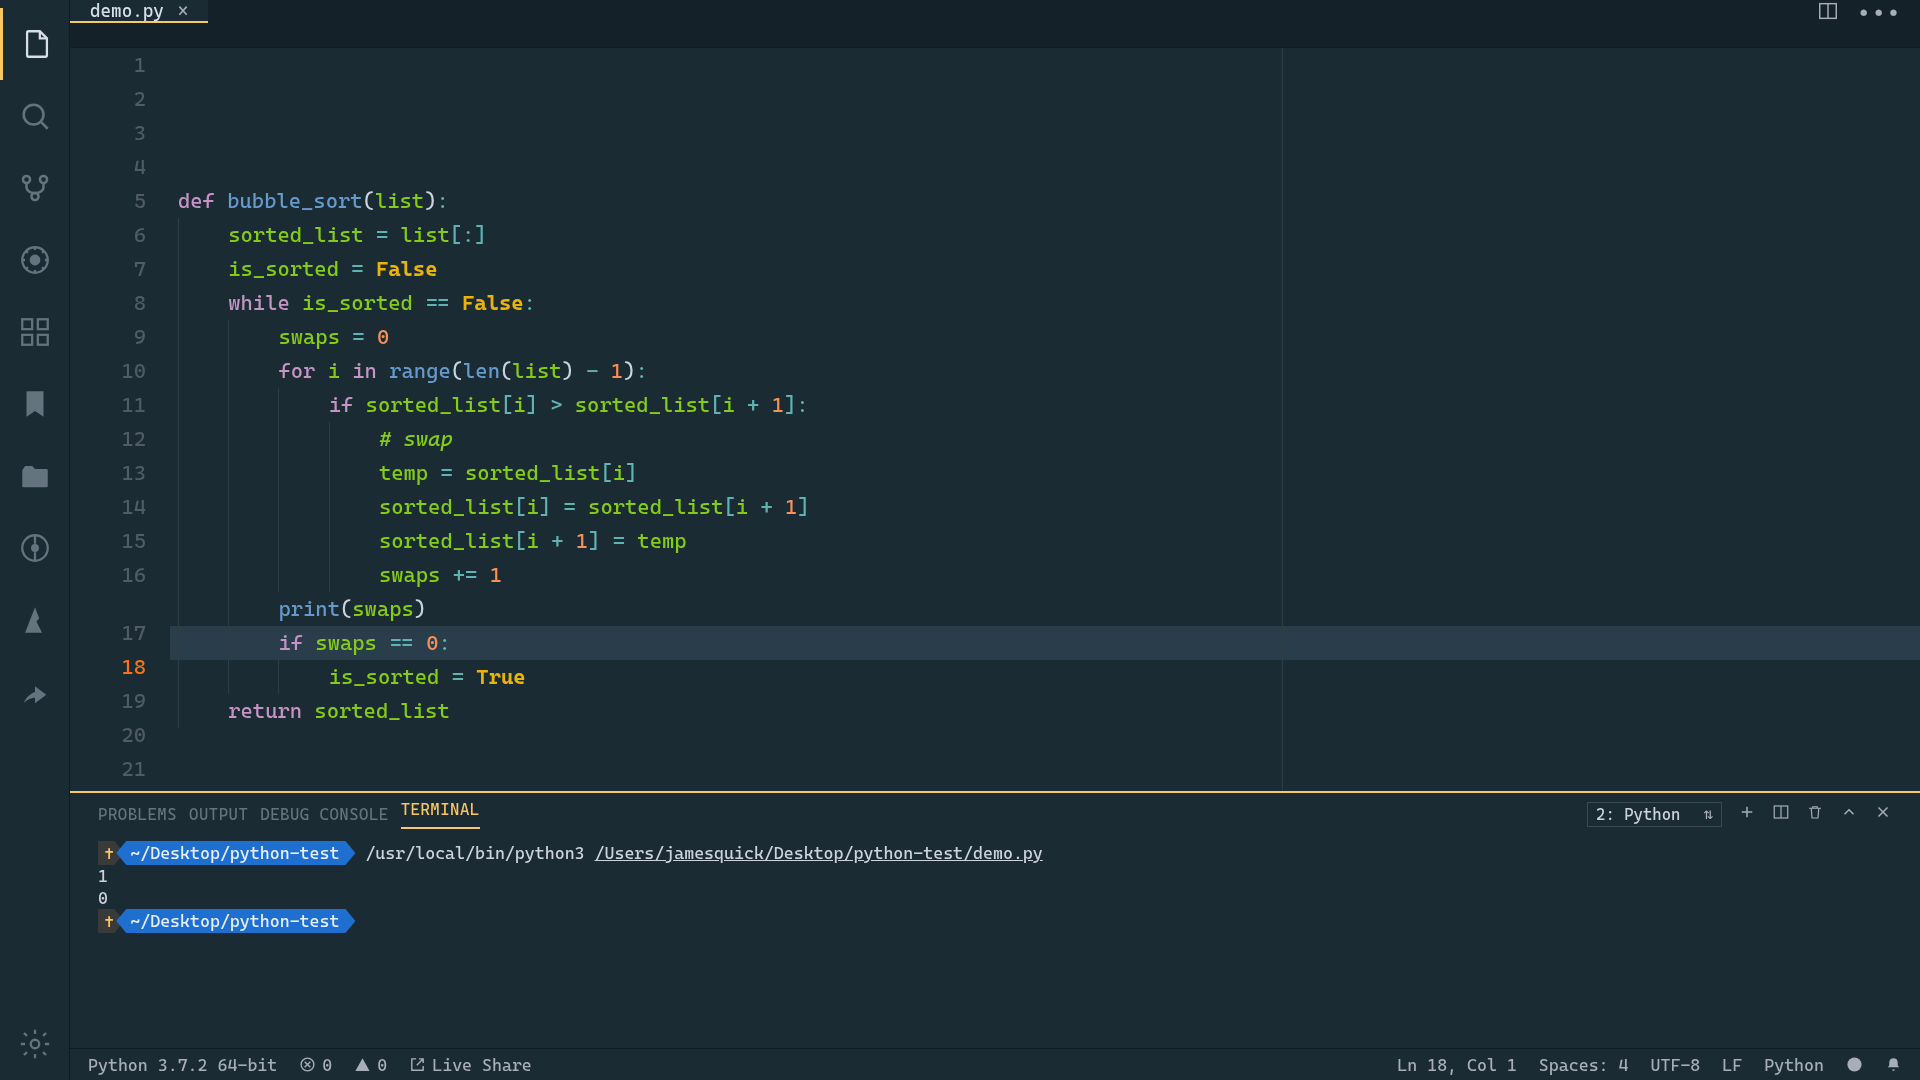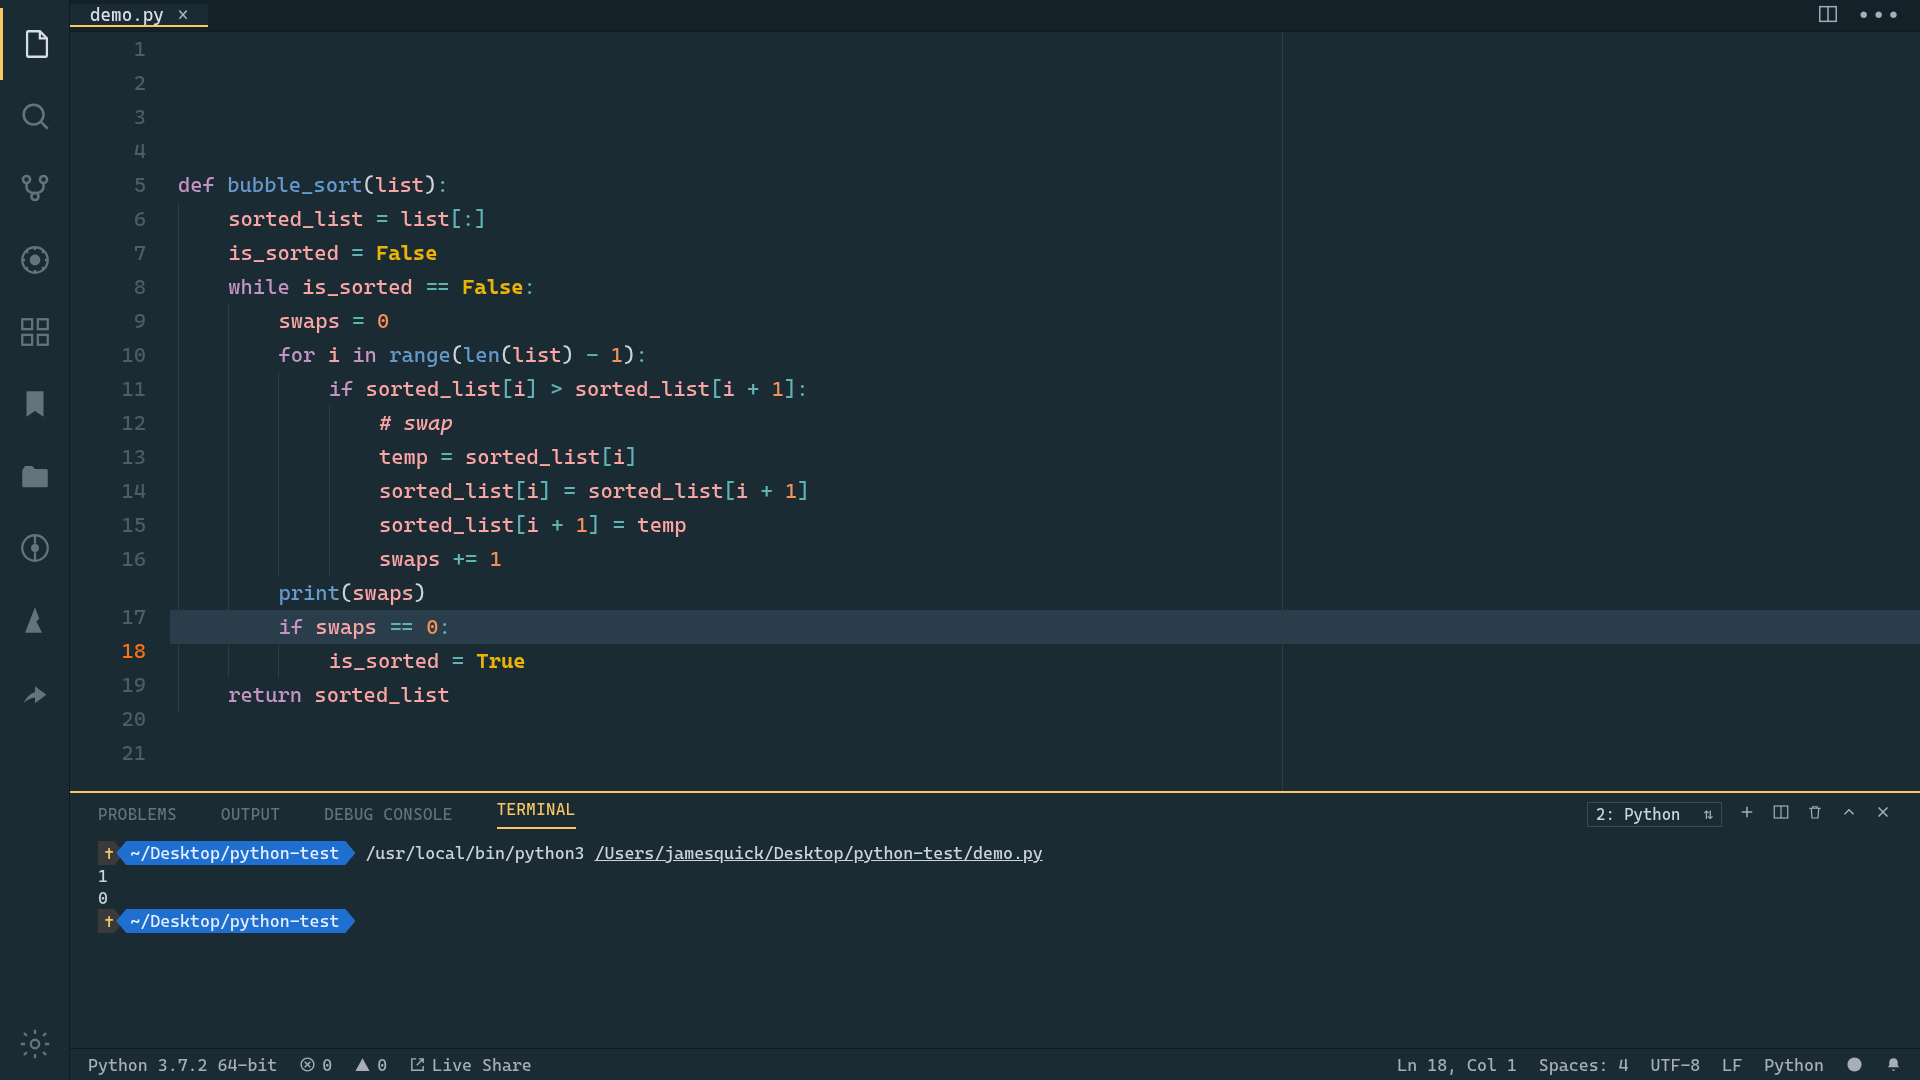--- a/index.html
+++ b/index.html
@@ -24,22 +24,22 @@
   display:flex; align-items:center; justify-content:center;
   color:#65737e; cursor:pointer;
 }
 .activity-bar .icon.active{ color:#d8dee9; border-left:3px solid #fac863; }
 .activity-bar .spacer{ flex:1; }
 .activity-bar svg{ width:34px; height:34px; }
 
 .main{ flex:1; display:flex; flex-direction:column; height:100%; }
 
 .tabs{
-  height:32px; background:#142129;
-  display:flex; align-items:center;
+  height:48px; background:#142129;
+  display:flex; align-items:flex-start;
   border-bottom:1px solid #0f1c23;
 }
 .tab{
   display:flex; align-items:center; gap:14px;
   padding:0 20px; font-size:18px;
   color:#d8dee9; background:#1b2b34;
   border-bottom:2px solid #fac863;
   cursor:pointer;
 }
 .tab .close{ color:#a7adba; font-size:18px; cursor:pointer;}
@@ -66,32 +66,32 @@
 .ruler{
   position:absolute; top:0; bottom:0; left:1112px; width:1px;
   background:#2e3c44;
 }
 .indent{ display:inline-block; border-left:1px solid #2e3c44; }
 
 .kw{ color:#c594c5; }       
 .fn{ color:#6699cc; }       
 .str, .bool{ color:#eab308;font-weight:bold; }  
 .num{ color:#f99157; }       
-.cm{ color:#fca5a5; font-style:italic; }
-.name{ color:#fca5a5; }
+.cm{ color:#84cc16; font-style:italic; }
+.name{ color:#84cc16; }
 .brk{ color:#cdd3de; }      
 .teal{ color:#5fb3b3; }
 
 .panel{
   height:255px; background:#1b2b34;
   display:flex; flex-direction:column;
   font-size:16px;
 }
 .panel-tabs{
-  height:42px; display:flex; align-items:center; gap:44px;
+  height:42px; display:flex; align-items:center; gap:12px;
   padding:0 28px; color:#65737e; font-size:16px; letter-spacing:0.5px;
 }
 .panel-tabs .pt{ cursor:pointer; }
 .panel-tabs .pt.active{ color:#fac863; border-bottom:2px solid #fac863; padding-bottom:8px; }
 .panel-tabs .right{
   margin-left:auto; display:flex; align-items:center; gap:16px; color:#a7adba;
 }
 .panel-tabs select{
   background:#1b2b34; border:1px solid #3b4a54; color:#cdd3de;
   font:inherit; padding:2px 40px 2px 8px; appearance:none; cursor:pointer;

